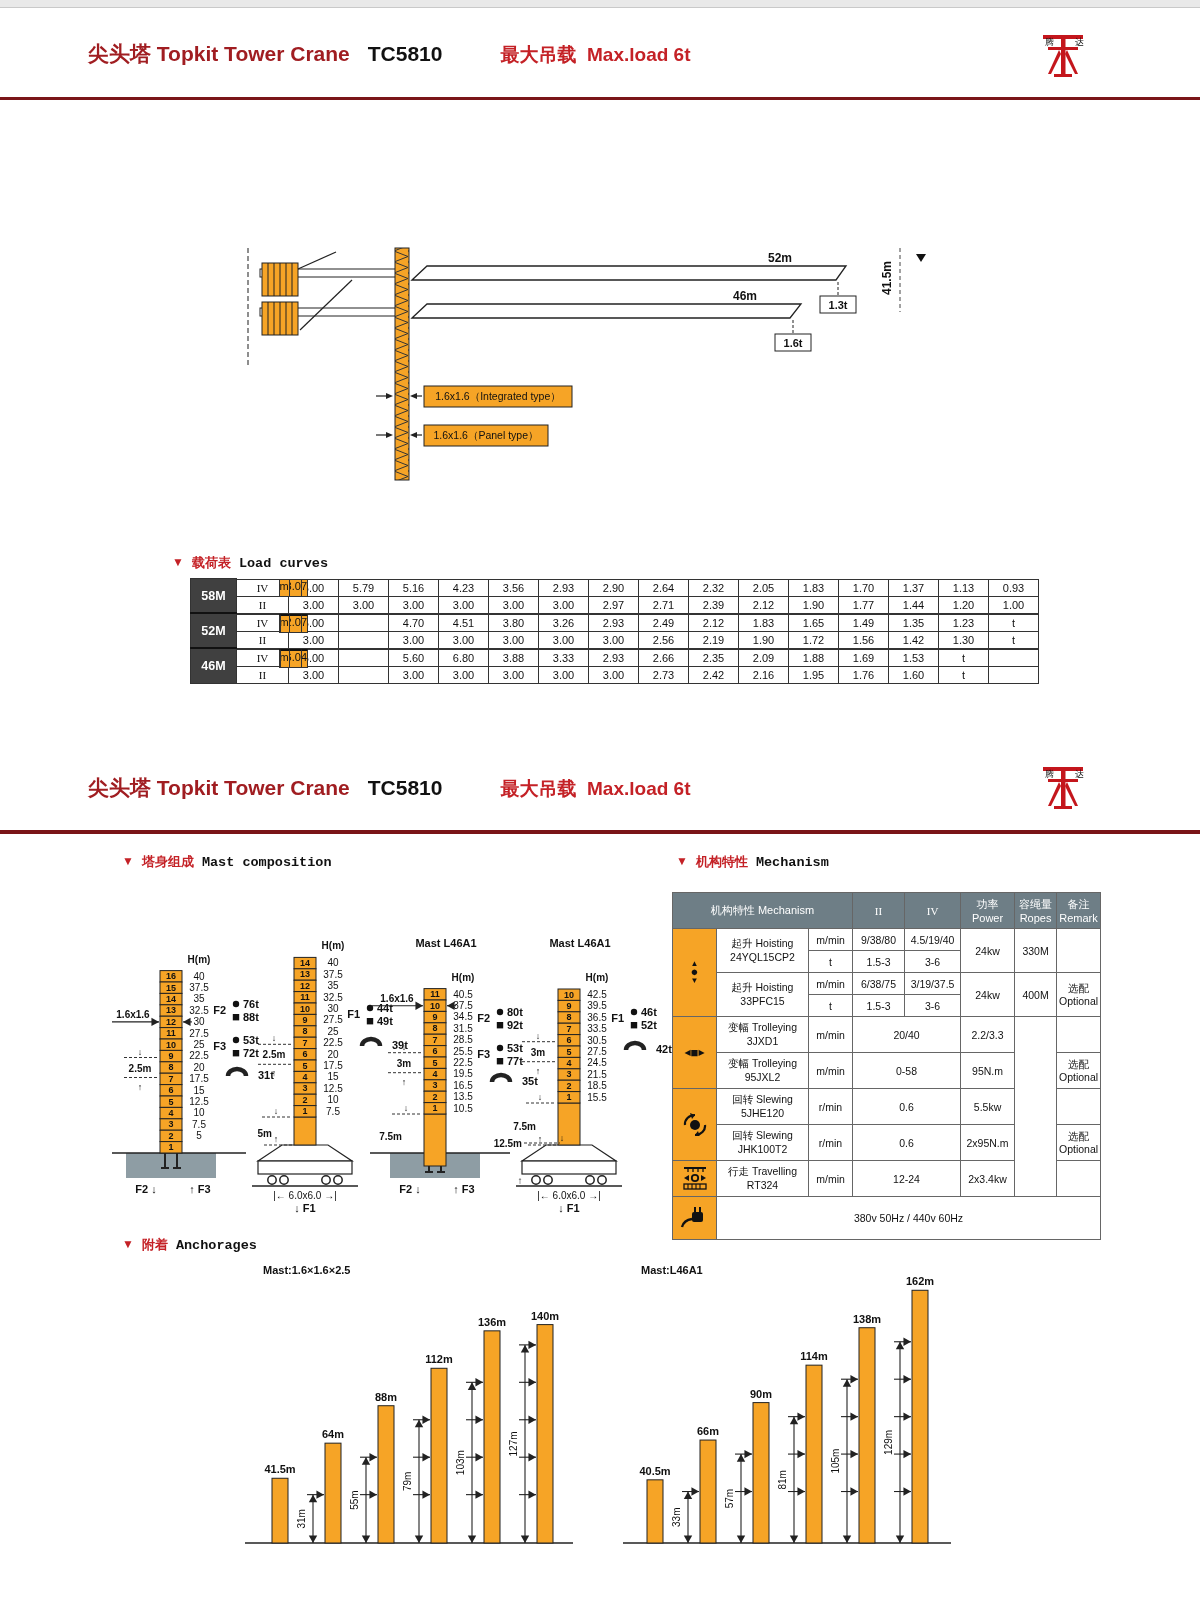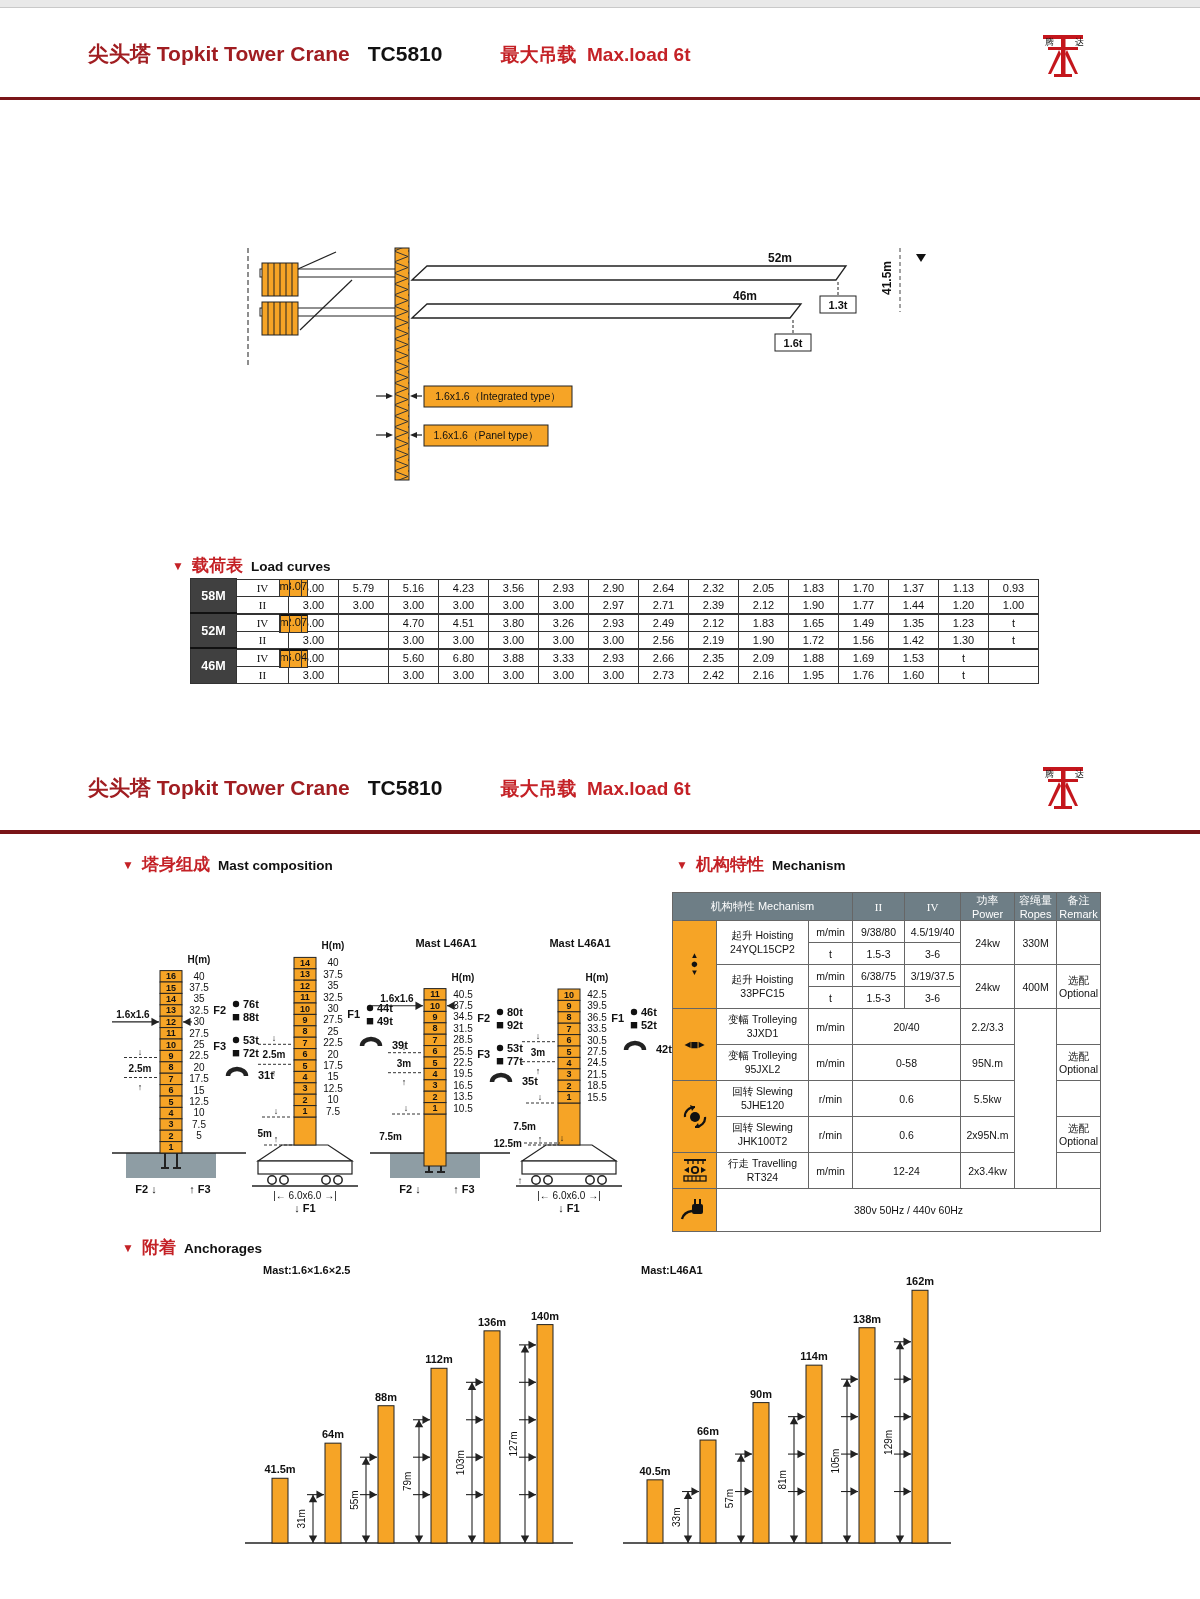--- a/index.html
+++ b/index.html
@@ -10,22 +10,22 @@
   
   .hdr{position:absolute;left:88px;display:flex;align-items:baseline;gap:14px;white-space:nowrap;}
   .hdr .zh-en{font-size:21px;font-weight:bold;color:#A01D21;}
   .hdr .model{font-size:21px;font-weight:bold;color:#111;margin-left:4px;}
   .hdr .maxload{font-size:19px;font-weight:bold;color:#C42126;margin-left:44px;}
   .rule{position:absolute;left:0;width:1200px;height:3px;background:#7A1518;}
 
   
   .sec{position:absolute;display:flex;align-items:baseline;gap:8px;white-space:nowrap;}
   .sec .tri{color:#C42126;font-size:12px;transform:translateY(-1px);}
-  .sec .zh{font-size:17px;font-weight:bold;color:#C42126;}
-  .sec .en{font-size:13.5px;font-weight:bold;color:#111;}
+  .sec .zh{font-size:13px;font-weight:bold;color:#C42126;}
+  .sec .en{font-size:13.5px;font-weight:bold;color:#111;font-family:Liberation Mono, monospace;}
 
   
   table.load{border-collapse:collapse;table-layout:fixed;width:848px;font-size:11px;}
   table.load td{border:1px solid #333;text-align:center;height:16px;padding:0;overflow:hidden;}
   table.load td.hdr{background:#F6A426;}
   table.load td.val{background:#fff;}
   table.load td.grp{background:#404040;color:#fff;font-weight:bold;font-size:12.5px;}
   table.load td.fall{font-family:"Liberation Serif",serif;}
   table.load tr.grp-top td{border-top:2px solid #111;}
 
@@ -663,21 +663,21 @@
       <col style="width:44px">
         <col style="width:92px">
         <col style="width:44px">
         <col style="width:52px">
       <col style="width:56px">
         <col style="width:54px">
         <col style="width:42px">
         <col style="width:44px">
     </colgroup>
     <tbody>
-      <tr style="height:28px">
+      <tr style="height:36px">
         <th colspan="3">机构特性 Mechanism</th>
         <th style="font-family:'Liberation Serif',serif">II</th>
         <th style="font-family:'Liberation Serif',serif">IV</th>
         <th>功率 Power</th>
         <th>容绳量
 Ropes</th>
         <th>备注
 Remark</th>
       </tr>
       <tr style="height:22px">

